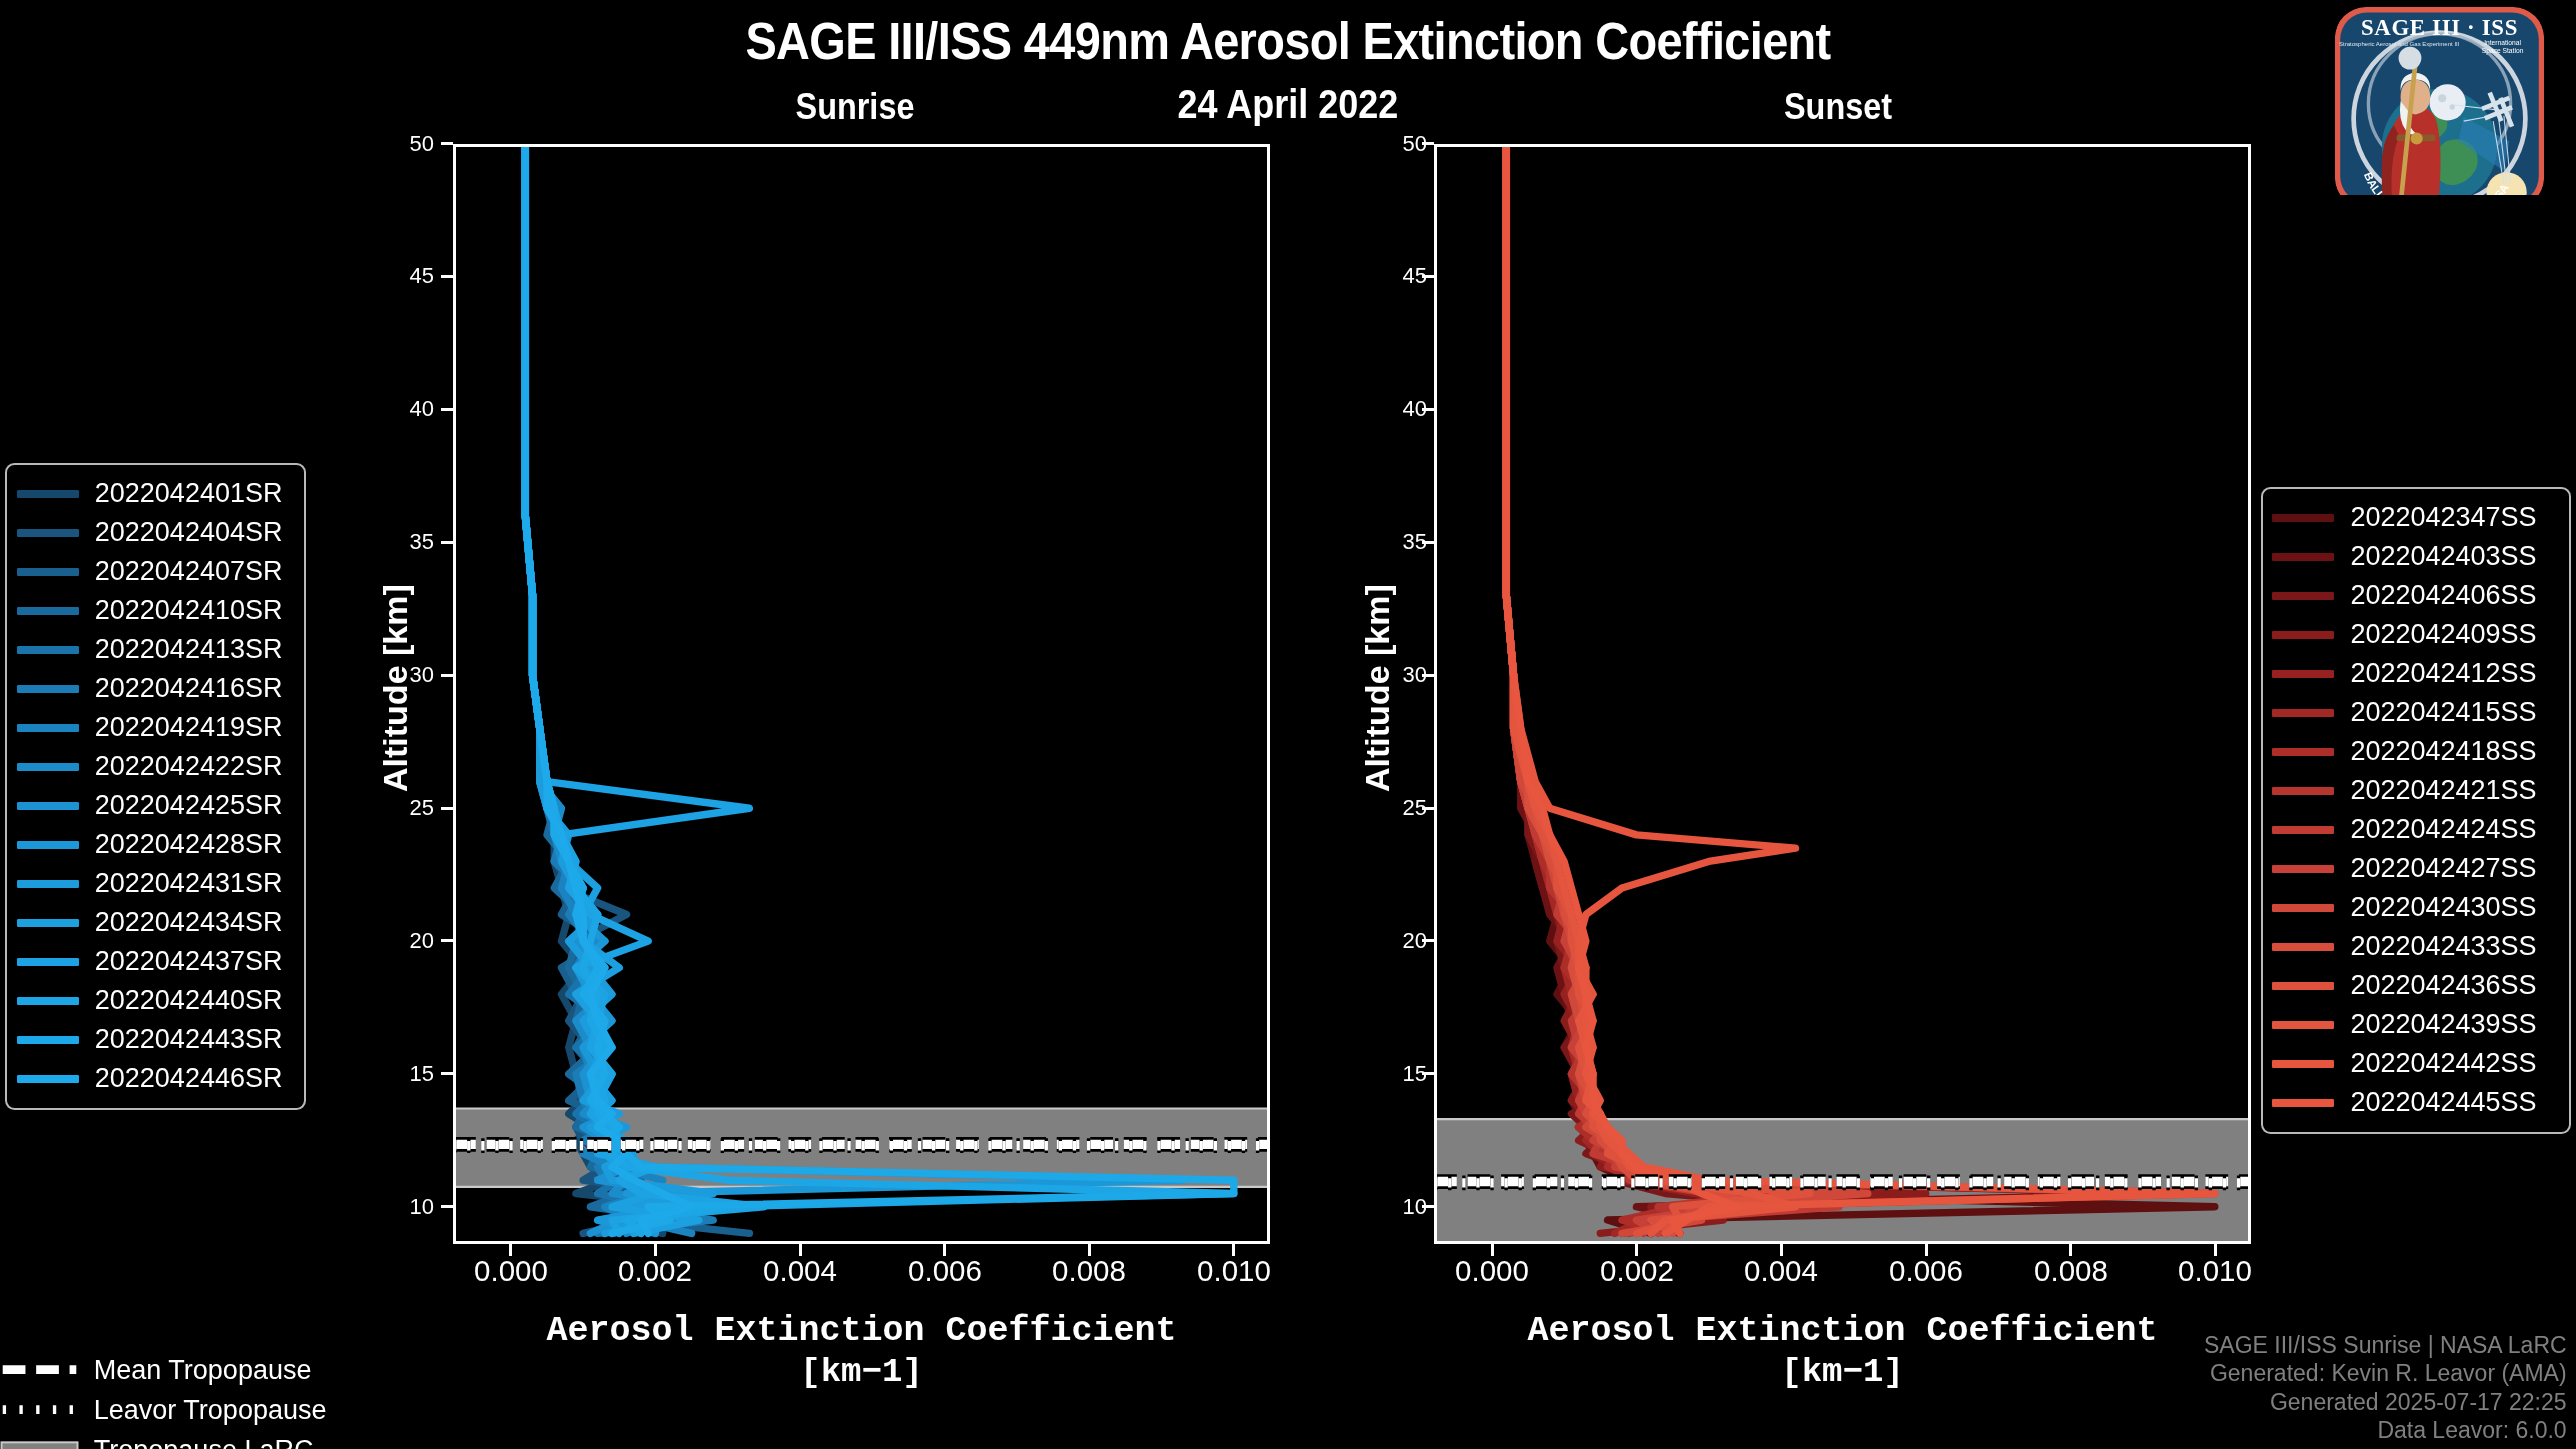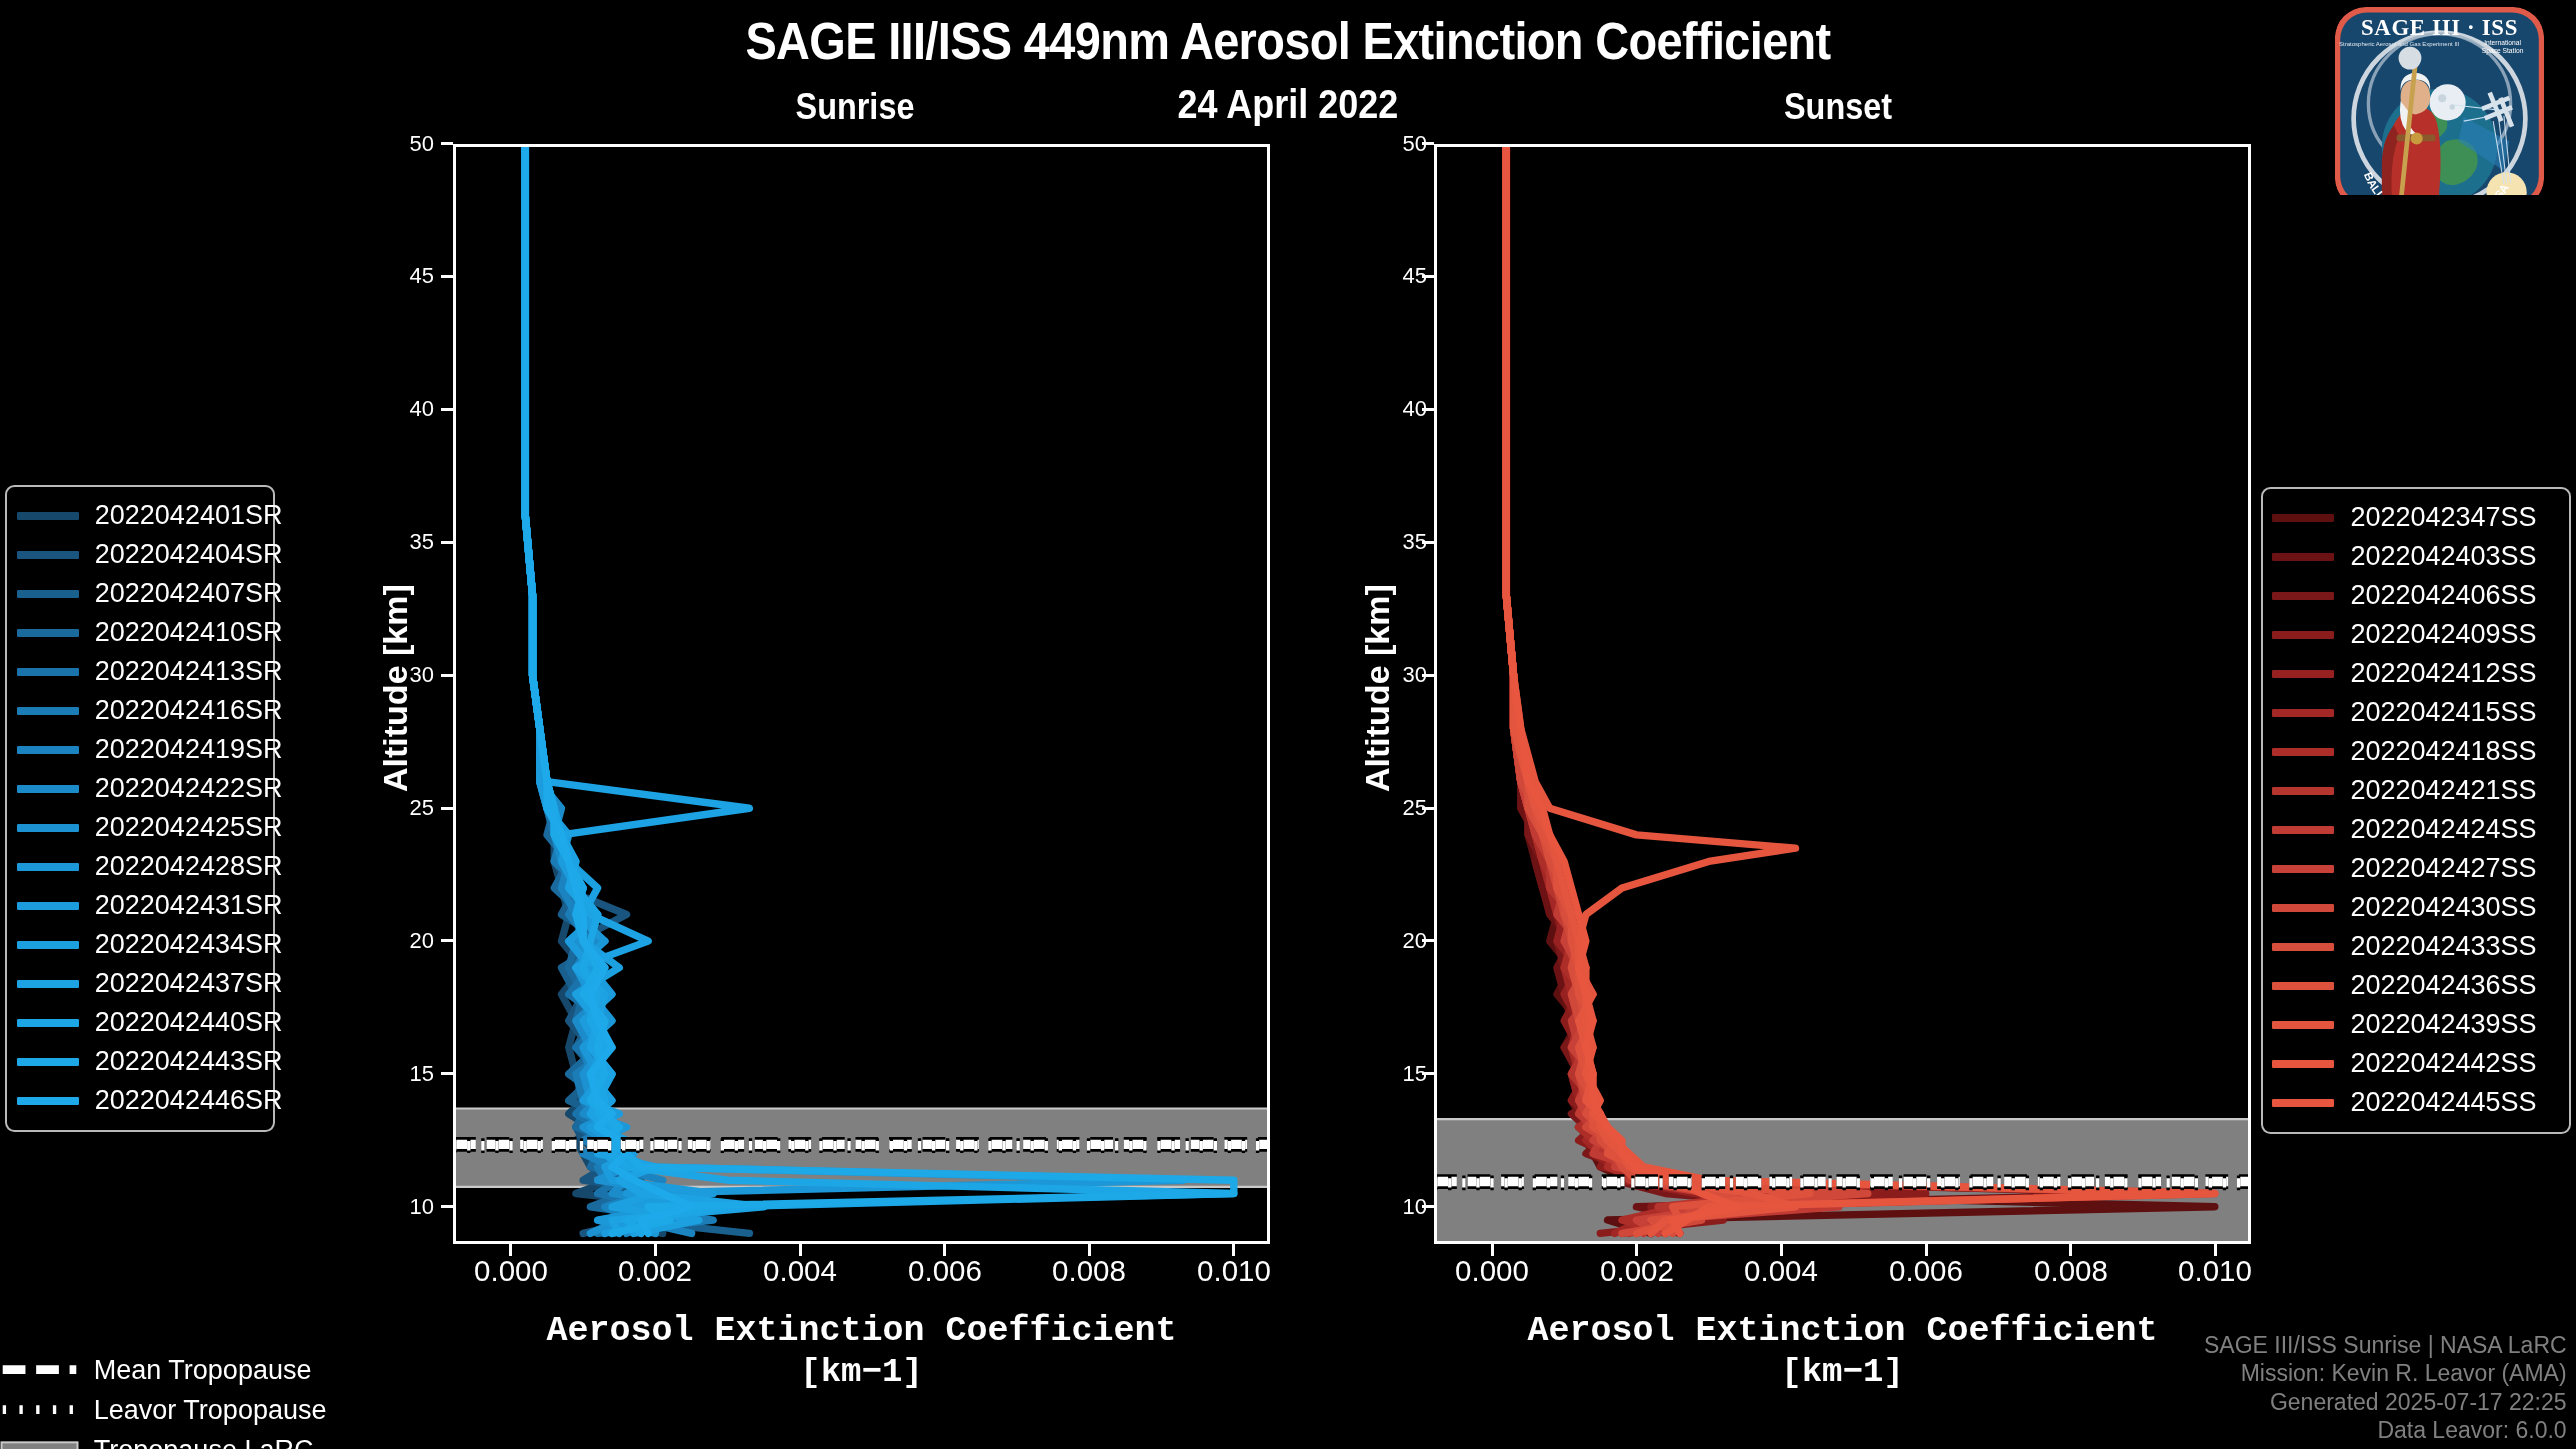--- a/index.html
+++ b/index.html
@@ -45,21 +45,21 @@
   .xlabel{position:absolute;top:1311px;width:817px;text-align:center;
      font-size:35px;font-weight:bold;line-height:1.18;
      font-family:Liberation Mono, monospace;}
   #xlabel-left{left:453px;}
   #xlabel-right{left:1434px;}
   .unit{display:block;font-size:34px;}
 
   
   .series-legend{position:absolute;border:2px solid #b9b9b9;border-radius:9.4px;
      background:#000;padding:9.4px 12px 9.4px 9.4px;box-sizing:border-box;}
-  #legend-sunrise{left:5.4px;top:485px;width:270px;}
+  #legend-sunrise{left:5.4px;top:463px;width:301px;}
   #legend-sunset{left:2261px;top:487px;width:310px;}
   .legend-row{display:flex;align-items:center;height:39px;}
   .swatch{width:62px;height:7.4px;border-radius:1.3px;flex:0 0 auto;margin-right:16px;}
   .legend-txt{font-size:27px;white-space:nowrap;}
   #legend-sunset .legend-row{justify-content:flex-start;}
 
   #tropo-legend{position:absolute;left:0;top:1311px;width:362px;margin-top:39px;}
   .tl-row{display:flex;align-items:center;height:40px;}
   .tl-key{width:79px;height:17.4px;margin-right:14.8px;flex:0 0 auto;position:relative;}
   .tl-label{font-size:27px;white-space:nowrap;}
@@ -297,21 +297,21 @@
     <div class="tl-row">
       <span class="tl-key"><svg width="79" height="20" viewBox="0 0 118 30">
           <rect x="2" y="2" width="114" height="26" fill="#808080" stroke="#c9c9c9" stroke-width="3"></rect>
         </svg></span>
       <span class="tl-label">Tropopause LaRC</span>
     </div>
   </div>
 
 <div id="footer">
     <div>SAGE III/ISS Sunrise | NASA LaRC</div>
-    <div>Mission: Kevin R. Leavor (AMA)</div>
+    <div>Generated: Kevin R. Leavor (AMA)</div>
     <div>Generated 2025-07-17 22:25</div>
     <div>Data Leavor: 6.0.0</div>
   </div>
 
 <div id="logo">
 <svg viewBox="0 0 392 286" width="263" height="192">
   <defs>
     <clipPath id="badge">
           <rect x="40" y="6" width="312" height="300" rx="46"></rect>
         </clipPath>

